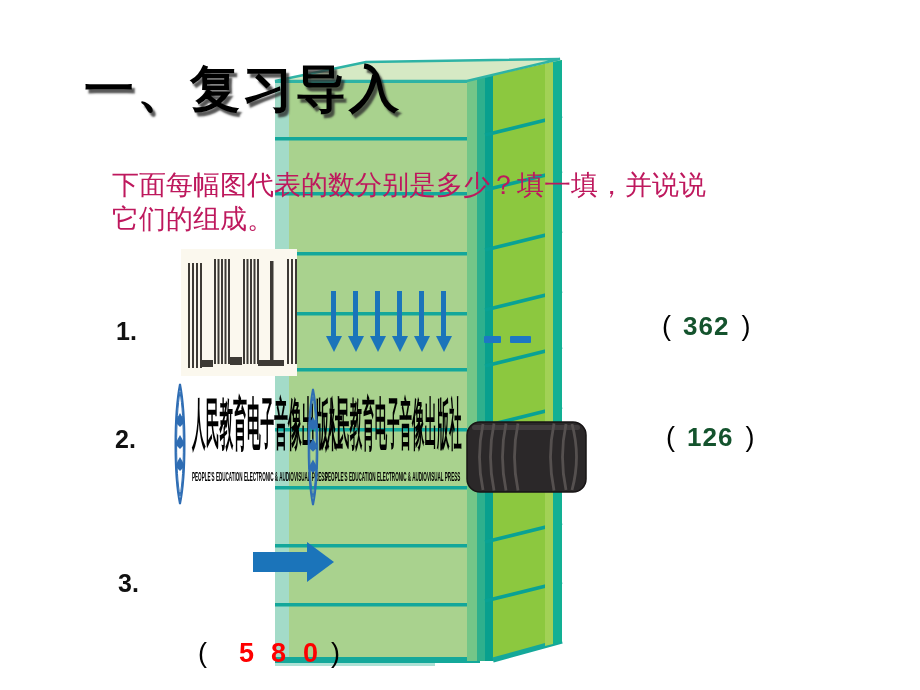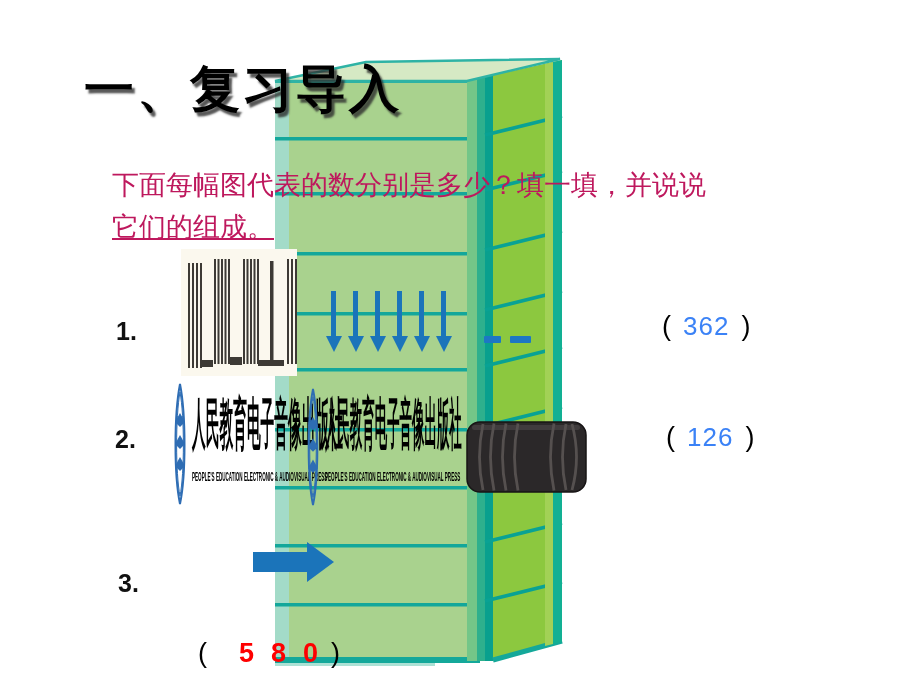--- a/index.html
+++ b/index.html
@@ -11,33 +11,33 @@
 
   
   .slide-title{
     left:70px;top:56px;font-size:50px;font-weight:900;color:#000;
     letter-spacing:3px;z-index:6;white-space:nowrap;
     text-shadow:3px 4px 2px rgba(45,45,45,.8);
     margin-left:14px;
   }
   .prompt{font-size:27px;color:#be185d;z-index:6;white-space:nowrap;font-family:"Liberation Serif", serif;}
   .prompt-1{left:112px;top:167px;}
-  .prompt-2{left:112px;top:209px;text-decoration:underline;}
+  .prompt-2{left:112px;top:201px;}
 
   .item-label{font-size:25px;font-weight:bold;color:#111;z-index:6;}
   .item-1{left:116px;top:317px;}
   .item-2{left:115px;top:425px;}
   .item-3{left:118px;top:569px;}
 
   .answer-row{display:flex;align-items:center;z-index:6;}
   .answer-1{left:662px;top:311px;}
   .answer-2{left:666px;top:422px;}
   .answer-3{left:198px;top:638px;}
   .paren{font-size:27px;color:#000;font-weight:500;}
-  .answer-val{font-size:26px;font-weight:normal;color:#3b82f6;margin:0 12px;letter-spacing:1px;text-align:center;}
+  .answer-val{font-size:26px;font-weight:bold;color:#14532d;margin:0 12px;letter-spacing:1px;text-align:center;}
   .digit{font-size:27px;font-weight:bold;color:#fe0000;}
   .answer-3 .paren-open{margin-right:32px;}
   .answer-3 .digit{margin-right:17px;}
   .answer-3 .paren-close{margin-left:-4px;}
 
   
   .wm-cn{
     top:394px;font-size:56px;line-height:60px;font-weight:bold;color:#000;
     transform-origin:0 0;white-space:nowrap;z-index:3;
   }

